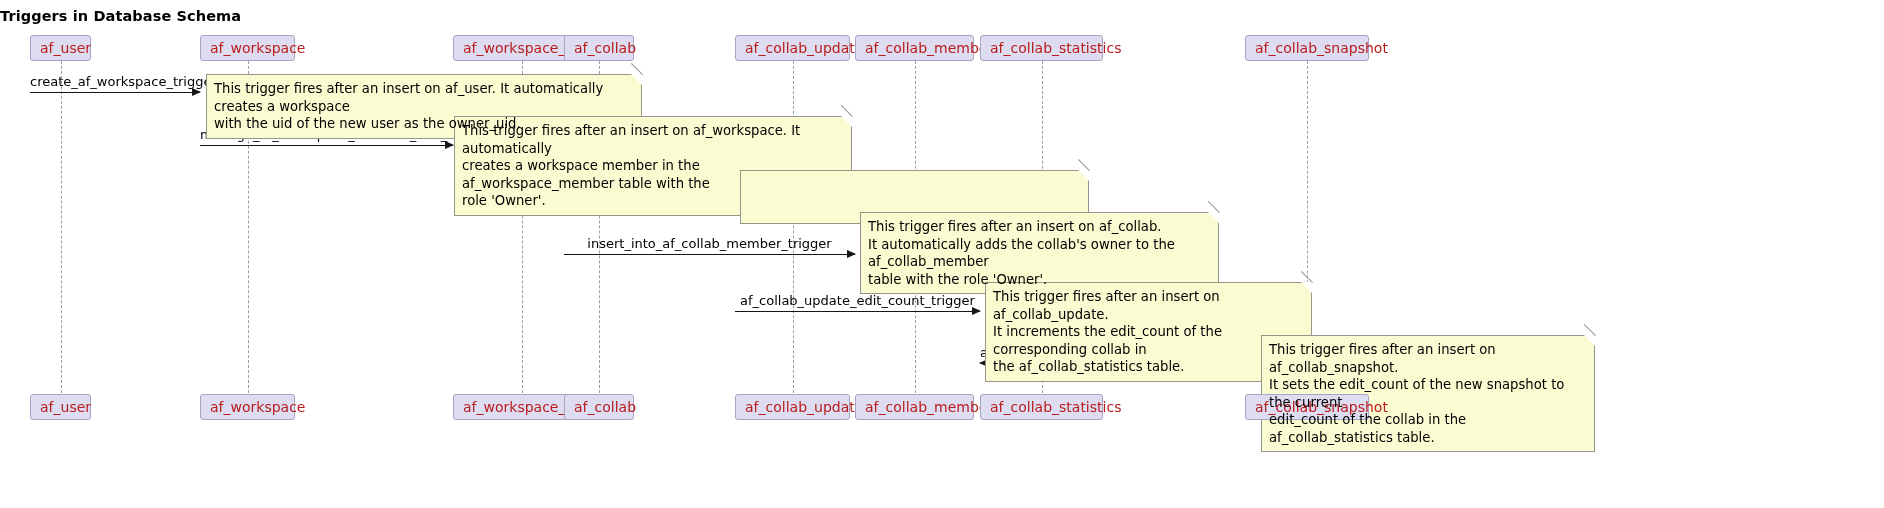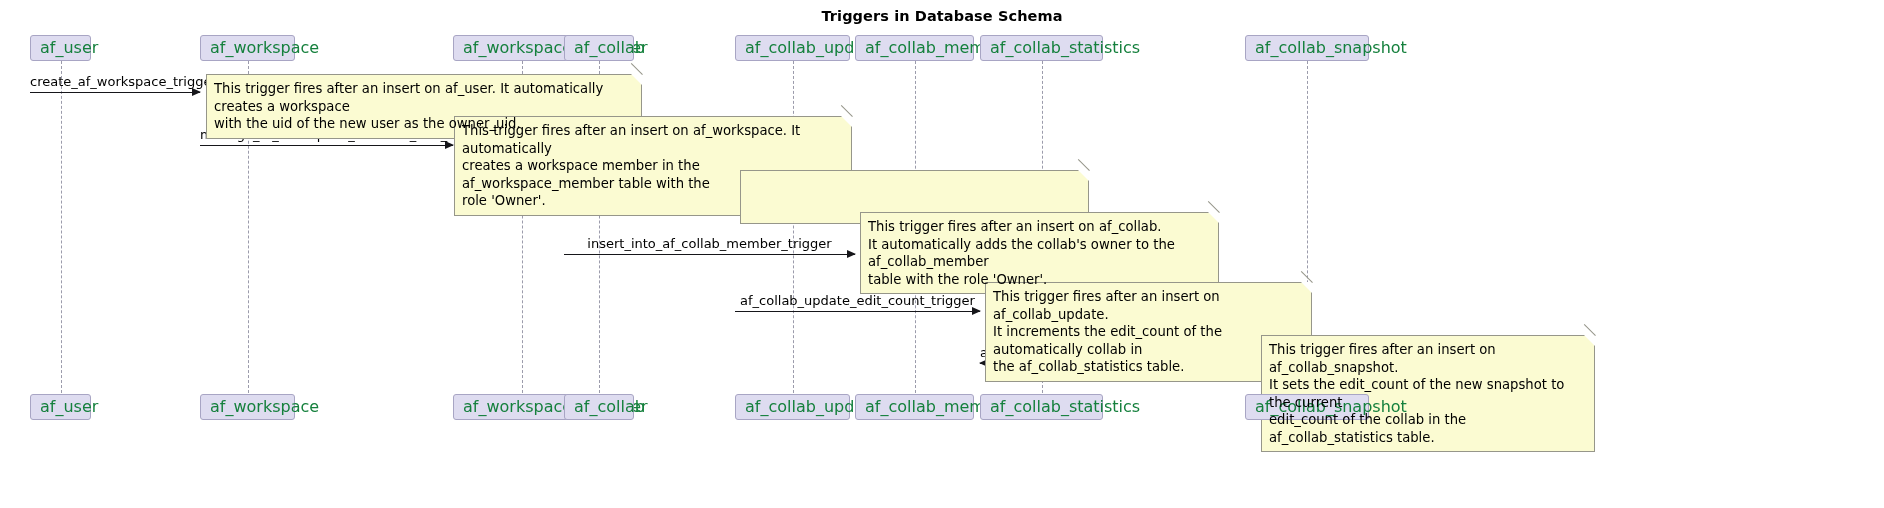--- a/index.html
+++ b/index.html
@@ -19,39 +19,38 @@
     height: 508px;
     background: #ffffff;
   }
 
   
   .diagram-title {
     position: absolute;
     left: 0;
     top: 8px;
     width: 1884px;
-    text-align: center;
     font-size: 14.5px;
     font-weight: bold;
     color: #000000;
     letter-spacing: 0.1px;
   }
 
   
   .participant {
     position: absolute;
     box-sizing: border-box;
     height: 26px;
     line-height: 24px;
     padding: 0 9px;
     background: #DEDCF0;
     border: 1px solid #A8A5C4;
     border-radius: 3px;
-    font-size: 16px;
-    color: #15803d;
+    font-size: 14px;
+    color: #b91c1c;
     white-space: nowrap;
     text-align: center;
     box-shadow: 0 0 0 0 rgba(0,0,0,0);
   }
 
   
   .lifeline {
     position: absolute;
     width: 0;
     border-left: 1px dashed #9b9bab;
@@ -203,21 +202,21 @@
       <div class="note" style="left: 206px; top: 74px; width: 436px; min-height: 37px;"><div class="dogear"></div><div class="dogear-edge"></div><span class="note-text">This trigger fires after an insert on af_user. It automatically creates a workspace
 with the uid of the new user as the owner_uid.</span></div>
       <div class="note" style="left: 454px; top: 116px; width: 398px; min-height: 54px;"><div class="dogear"></div><div class="dogear-edge"></div><span class="note-text">This trigger fires after an insert on af_workspace. It automatically
 creates a workspace member in the af_workspace_member table with the
 role 'Owner'.</span></div>
       <div class="note" style="left: 740px; top: 170px; width: 349px; min-height: 54px;"><div class="dogear"></div><div class="dogear-edge"></div></div>
       <div class="note" style="left: 860px; top: 212px; width: 359px; min-height: 54px;"><div class="dogear"></div><div class="dogear-edge"></div><span class="note-text">This trigger fires after an insert on af_collab.
 It automatically adds the collab's owner to the af_collab_member
 table with the role 'Owner'.</span></div>
       <div class="note" style="left: 985px; top: 282px; width: 327px; min-height: 54px;"><div class="dogear"></div><div class="dogear-edge"></div><span class="note-text">This trigger fires after an insert on af_collab_update.
-It increments the edit_count of the automatically collab in
+It increments the edit_count of the corresponding collab in
 the af_collab_statistics table.</span></div>
       <div class="note" style="left: 1250px; top: 335px; width: 334px; min-height: 54px; margin-left: 11px;"><div class="dogear"></div><div class="dogear-edge"></div><span class="note-text">This trigger fires after an insert on af_collab_snapshot.
 It sets the edit_count of the new snapshot to the current
 edit_count of the collab in the af_collab_statistics table.</span></div>
     </div>
 
   <div id="participants-bottom">
       <div class="participant" style="left: 30px; top: 394px; width: 61px;">af_user</div>
       <div class="participant" style="left: 200px; top: 394px; width: 95px;">af_workspace</div>
       <div class="participant" style="left: 453px; top: 394px; width: 138px;">af_workspace_member</div>

